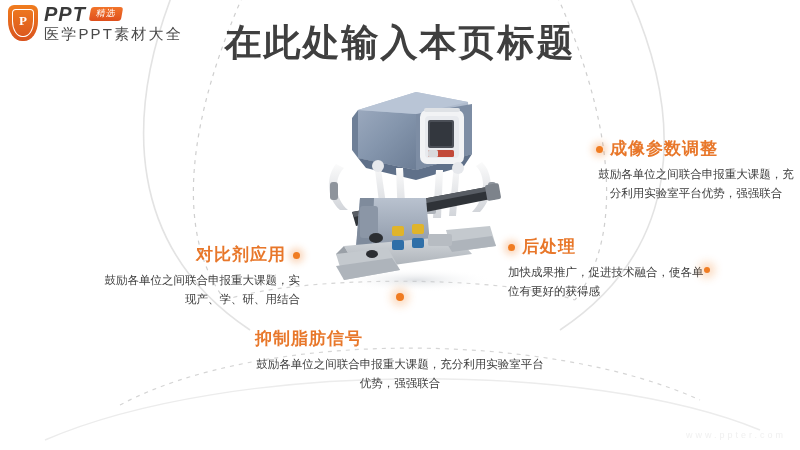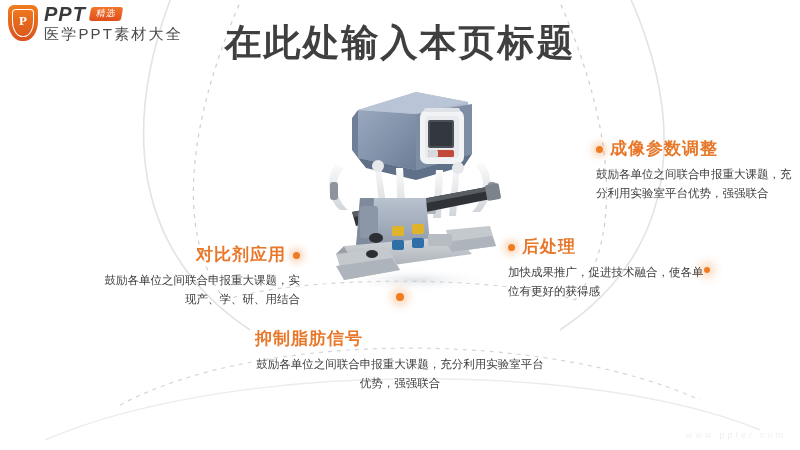--- a/index.html
+++ b/index.html
@@ -109,21 +109,21 @@
     border-radius: 50%;
     background: #f07c22;
     flex: 0 0 auto;
     box-shadow: 0 0 7px 4px rgba(240,124,34,0.30);
   }
 
   
   #block-contrast { left: 14px;  top: 140px; width: 210px; text-align: right; }
   #block-scan     { left: 95px;  top: 246px; width: 205px; text-align: right; }
   #block-fat      { left: 255px; top: 330px; width: 290px; text-align: center; }
-  #block-imaging  { left: 596px; top: 140px; width: 200px; text-align: left; }
+  #block-imaging  { left: 596px; top: 140px; width: 200px; text-align: center; }
   #block-post     { left: 508px; top: 238px; width: 200px; text-align: left; }
 
   #block-fat .block-head { text-align: left; }
 
   
   .machine { position: absolute; left: 296px; top: 58px; width: 230px; height: 245px; }
 
   
   .float-dot {
     position: absolute;

